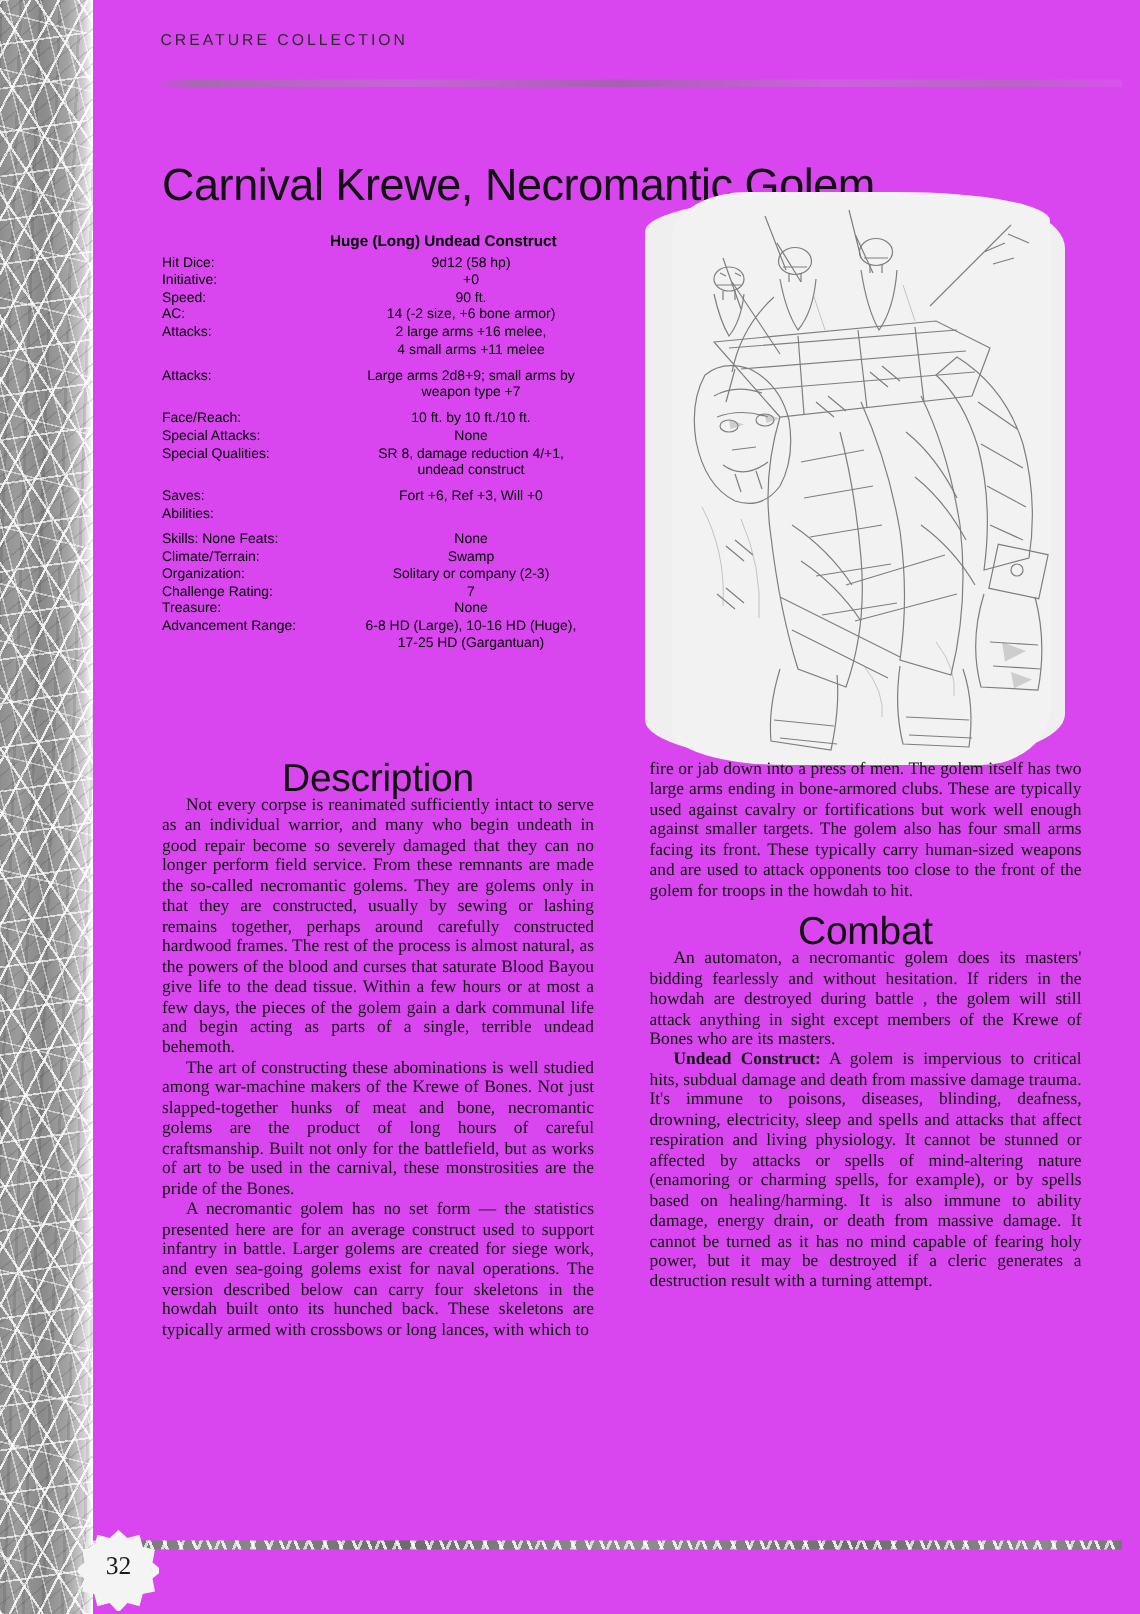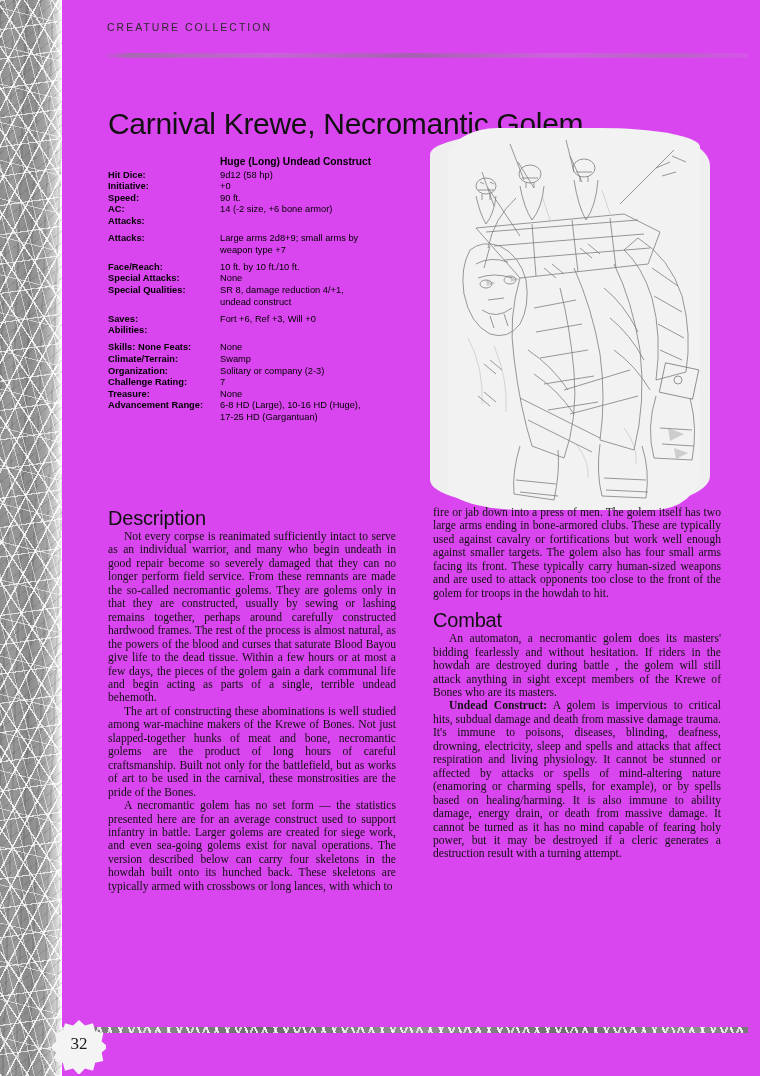--- a/index.html
+++ b/index.html
@@ -132,46 +132,46 @@
     white-space: nowrap;
   }
   .stat-row {
     display: flex;
     align-items: flex-start;
   }
   .stat-row.gap { margin-top: 5.5px; }
   .stat-label {
     width: 112px;
     flex: 0 0 112px;
-    font-weight: bold;
+    font-weight: normal;
   }
   .stat-value { flex: 1 1 auto; }
-  .stat-value .ln { display: block; }
+  .stat-value .ln { display: block; text-align: center; }
 
   
   .col {
     position: absolute;
     width: 288px;
     font-family: "Liberation Serif", serif;
     font-size: 11.6px;
     line-height: 13.45px;
     text-align: justify;
     color: #111;
   }
   .col-left  { left: 108px; top: 507px; }
   .col-right { left: 433px; top: 506px; }
 
   .section-head {
     font-family: "Liberation Sans", sans-serif;
-    font-size: 20px;
+    font-size: 26px;
     font-weight: 400;
     line-height: 22px;
     color: #111;
     margin: 0 0 1px 0;
-    text-align: left;
+    text-align: center;
     letter-spacing: -0.2px;
   }
   .section-head.combat { margin-top: 9px; }
   p.para {
     margin: 0;
     text-indent: 16px;
     text-align: justify;
   }
   .runin { font-weight: bold; }
 
@@ -316,20 +316,24 @@
           </div>
         </div>
         <div class="stat-row">
           <div class="stat-label">AC:</div>
           <div class="stat-value">
             <span class="ln">14 (-2 size, +6 bone armor)</span>
           </div>
         </div>
         <div class="stat-row">
           <div class="stat-label">Attacks:</div>
+          <div class="stat-value">
+            <span class="ln">2 large arms +16 melee,</span>
+            <span class="ln">4 small arms +11 melee</span>
+          </div>
         </div>
         <div class="stat-row gap">
           <div class="stat-label">Attacks:</div>
           <div class="stat-value">
             <span class="ln">Large arms 2d8+9;  small arms by</span>
             <span class="ln">weapon type +7</span>
           </div>
         </div>
         <div class="stat-row gap">
           <div class="stat-label">Face/Reach:</div>

